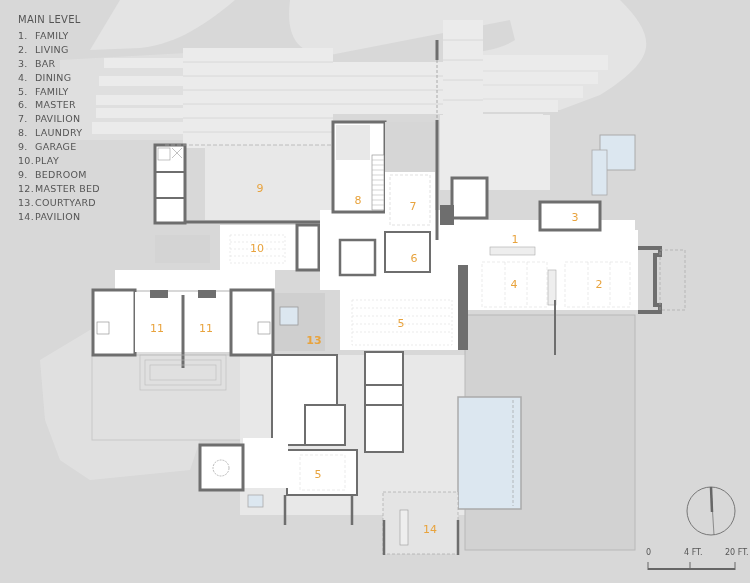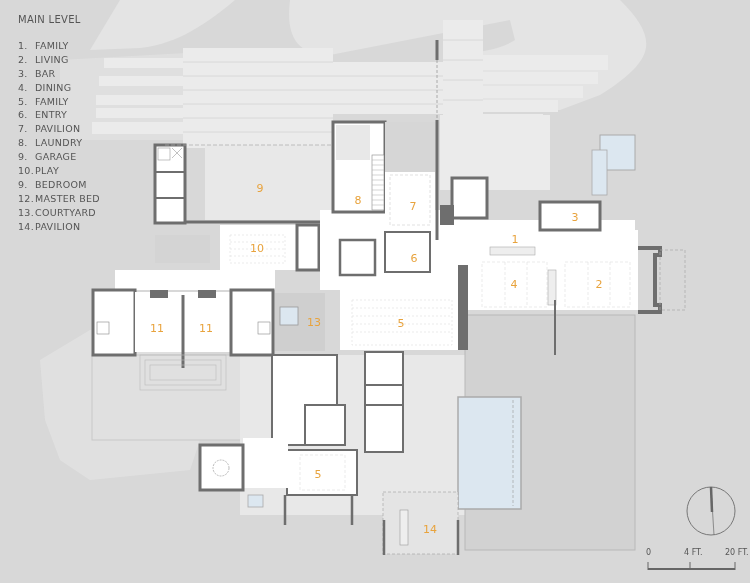--- a/index.html
+++ b/index.html
@@ -1,20 +1,20 @@
 <!DOCTYPE html>
 <html><head>
 <meta charset="utf-8">
 <style>
   html, body { margin:0; padding:0; }
   body { width:750px; height:583px; background:#d8d8d8; position:relative; overflow:hidden;
          font-family:"DejaVu Sans", sans-serif; }
   #plan { position:absolute; left:0; top:0; width:750px; height:583px; }
   .legend { position:absolute; left:18px; top:14px; color:#555; font-size:9.5px; letter-spacing:0.3px; }
-  .legend-title { margin-bottom:14px; font-size:10px; }
+  .legend-title { margin-bottom:4px; font-size:10px; }
   .legend-item { height:13.9px; line-height:13.9px; white-space:nowrap; }
   .legend-num { display:inline-block; width:17px; }
   .room-label { position:absolute; color:#e8a33d; font-size:11px; transform:translate(-50%,-50%); }
   .scale { position:absolute; left:644px; top:548px; font-size:8px; color:#555; }
   .scale span { position:absolute; white-space:nowrap; }
 </style>
 </head>
 <body>
 
 <svg id="plan" viewBox="0 0 750 583" xmlns="http://www.w3.org/2000/svg">
@@ -199,21 +199,21 @@
 </svg>
 
 <div class="legend">
   <div class="legend-title">MAIN LEVEL</div>
   <div id="legend-items">
       <div class="legend-item"><span class="legend-num">1.</span><span>FAMILY</span></div>
       <div class="legend-item"><span class="legend-num">2.</span><span>LIVING</span></div>
       <div class="legend-item"><span class="legend-num">3.</span><span>BAR</span></div>
       <div class="legend-item"><span class="legend-num">4.</span><span>DINING</span></div>
       <div class="legend-item"><span class="legend-num">5.</span><span>FAMILY</span></div>
-      <div class="legend-item"><span class="legend-num">6.</span><span>ENTRY</span></div>
+      <div class="legend-item"><span class="legend-num">6.</span><span>MASTER</span></div>
       <div class="legend-item"><span class="legend-num">7.</span><span>PAVILION</span></div>
       <div class="legend-item"><span class="legend-num">8.</span><span>LAUNDRY</span></div>
       <div class="legend-item"><span class="legend-num">9.</span><span>GARAGE</span></div>
       <div class="legend-item"><span class="legend-num">10.</span><span>PLAY</span></div>
       <div class="legend-item"><span class="legend-num">9.</span><span>BEDROOM</span></div>
       <div class="legend-item"><span class="legend-num">12.</span><span>MASTER BED</span></div>
       <div class="legend-item"><span class="legend-num">13.</span><span>COURTYARD</span></div>
       <div class="legend-item"><span class="legend-num">14.</span><span>PAVILION</span></div>
     </div>
 </div>
@@ -225,21 +225,21 @@
     <div class="room-label" style="left: 514px; top: 284px;">4</div>
     <div class="room-label" style="left: 401px; top: 323px;">5</div>
     <div class="room-label" style="left: 414px; top: 258px;">6</div>
     <div class="room-label" style="left: 413px; top: 206px;">7</div>
     <div class="room-label" style="left: 358px; top: 200px;">8</div>
     <div class="room-label" style="left: 260px; top: 188px;">9</div>
     <div class="room-label" style="left: 257px; top: 248px; text-align: center;">10</div>
     <div class="room-label" style="left: 157px; top: 328px;">11</div>
     <div class="room-label" style="left: 206px; top: 328px;">11</div>
     <div class="room-label" style="left: 318px; top: 474px;">5</div>
-    <div class="room-label" style="left: 314px; top: 322px;">13</div>
+    <div class="room-label" style="left: 314px; top: 340px; font-weight: bold;">13</div>
     <div class="room-label" style="left: 430px; top: 529px;">14</div>
   </div>
 
 <div class="scale">
   <span style="left:2px;top:0">0</span>
   <span style="left:40px;top:0">4 FT.</span>
   <span style="left:81px;top:0">20 FT.</span>
 </div>
 
 </body></html>

